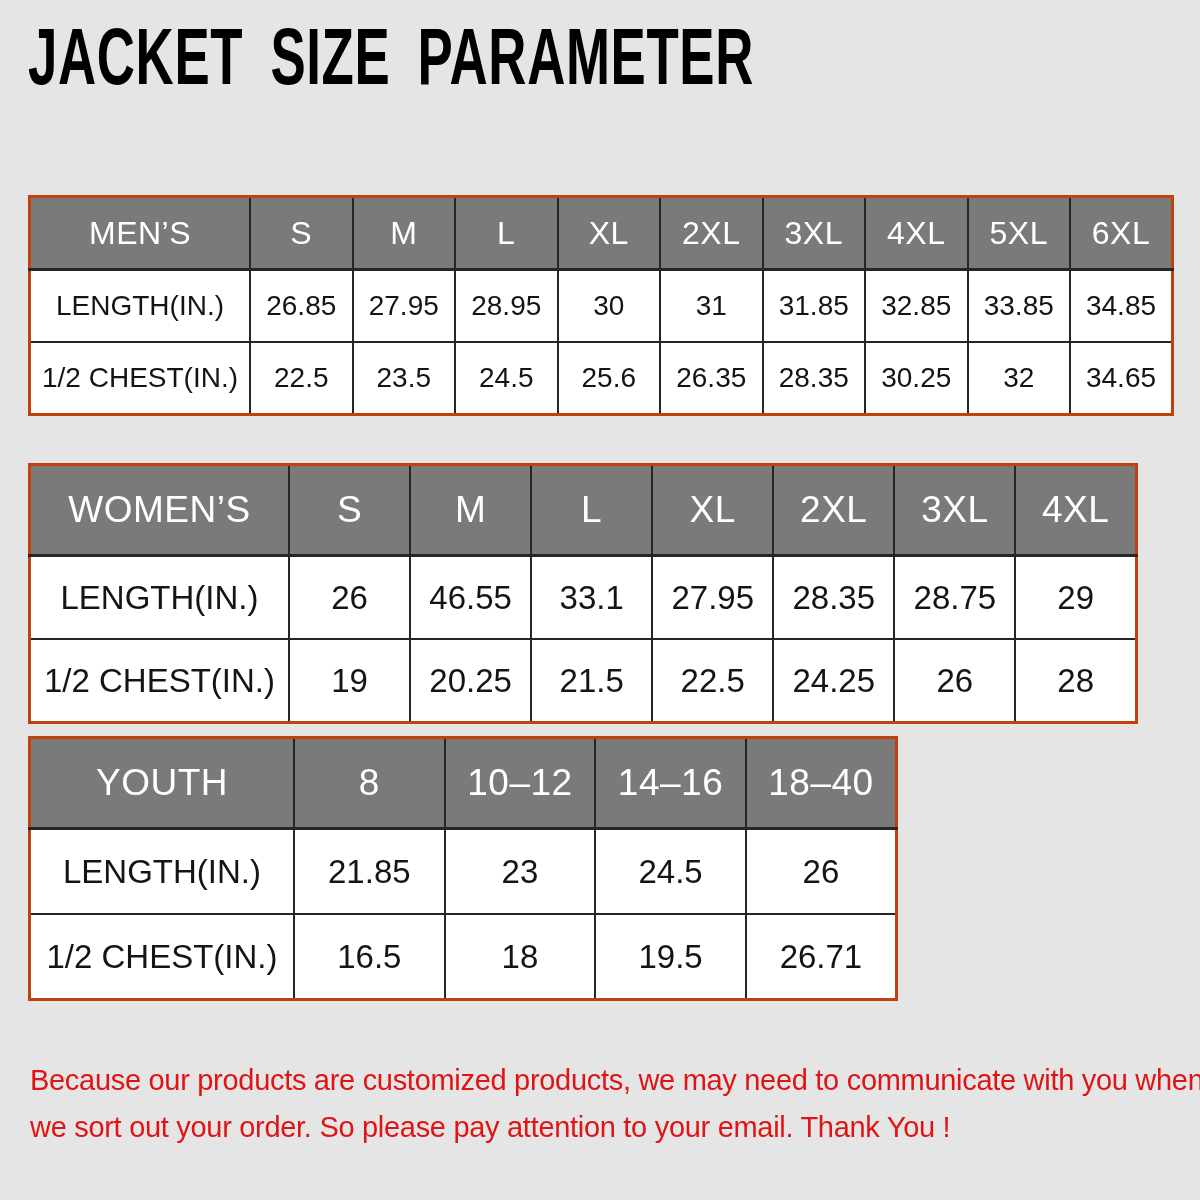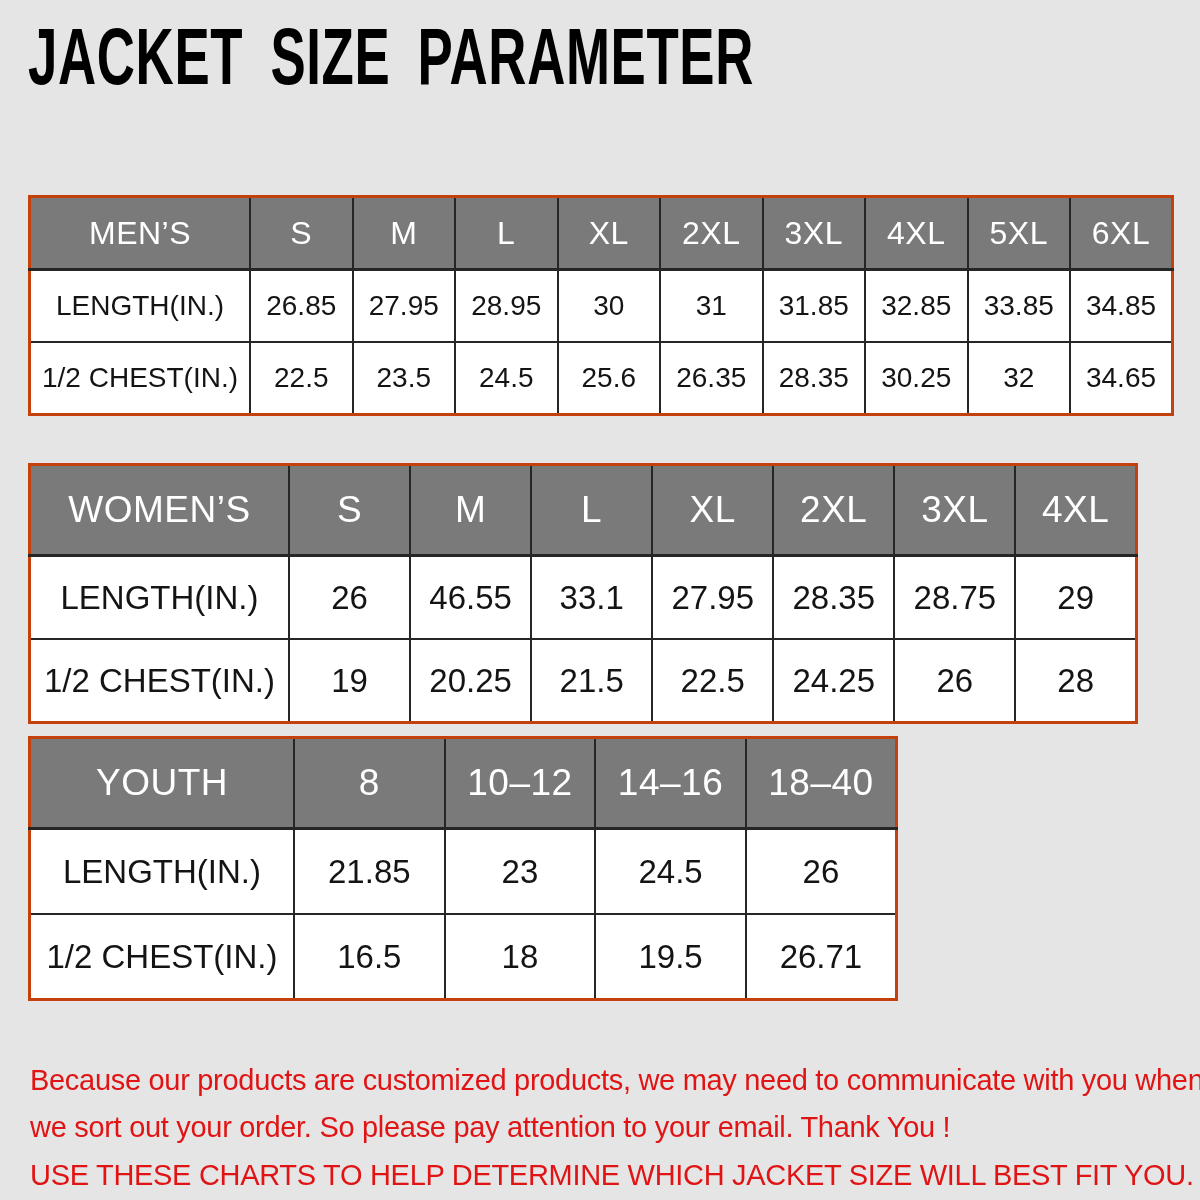--- a/index.html
+++ b/index.html
@@ -161,15 +161,14 @@
           <td>16.5</td>
           <td>18</td>
           <td>19.5</td>
           <td>26.71</td>
         </tr>
       </tbody>
     </table>
 
   <p class="footer-para">Because our products are customized products, we may need to communicate with you when we sort out your order. So please pay attention to your email. Thank You !</p>
 
-  <p class="footer-caps">USE THESE CHARTS TO HELP DETERMINE WHICH JACKET SIZE WILL BEST FIT YOU.</p>
 
 </div>
 
 </body></html>

